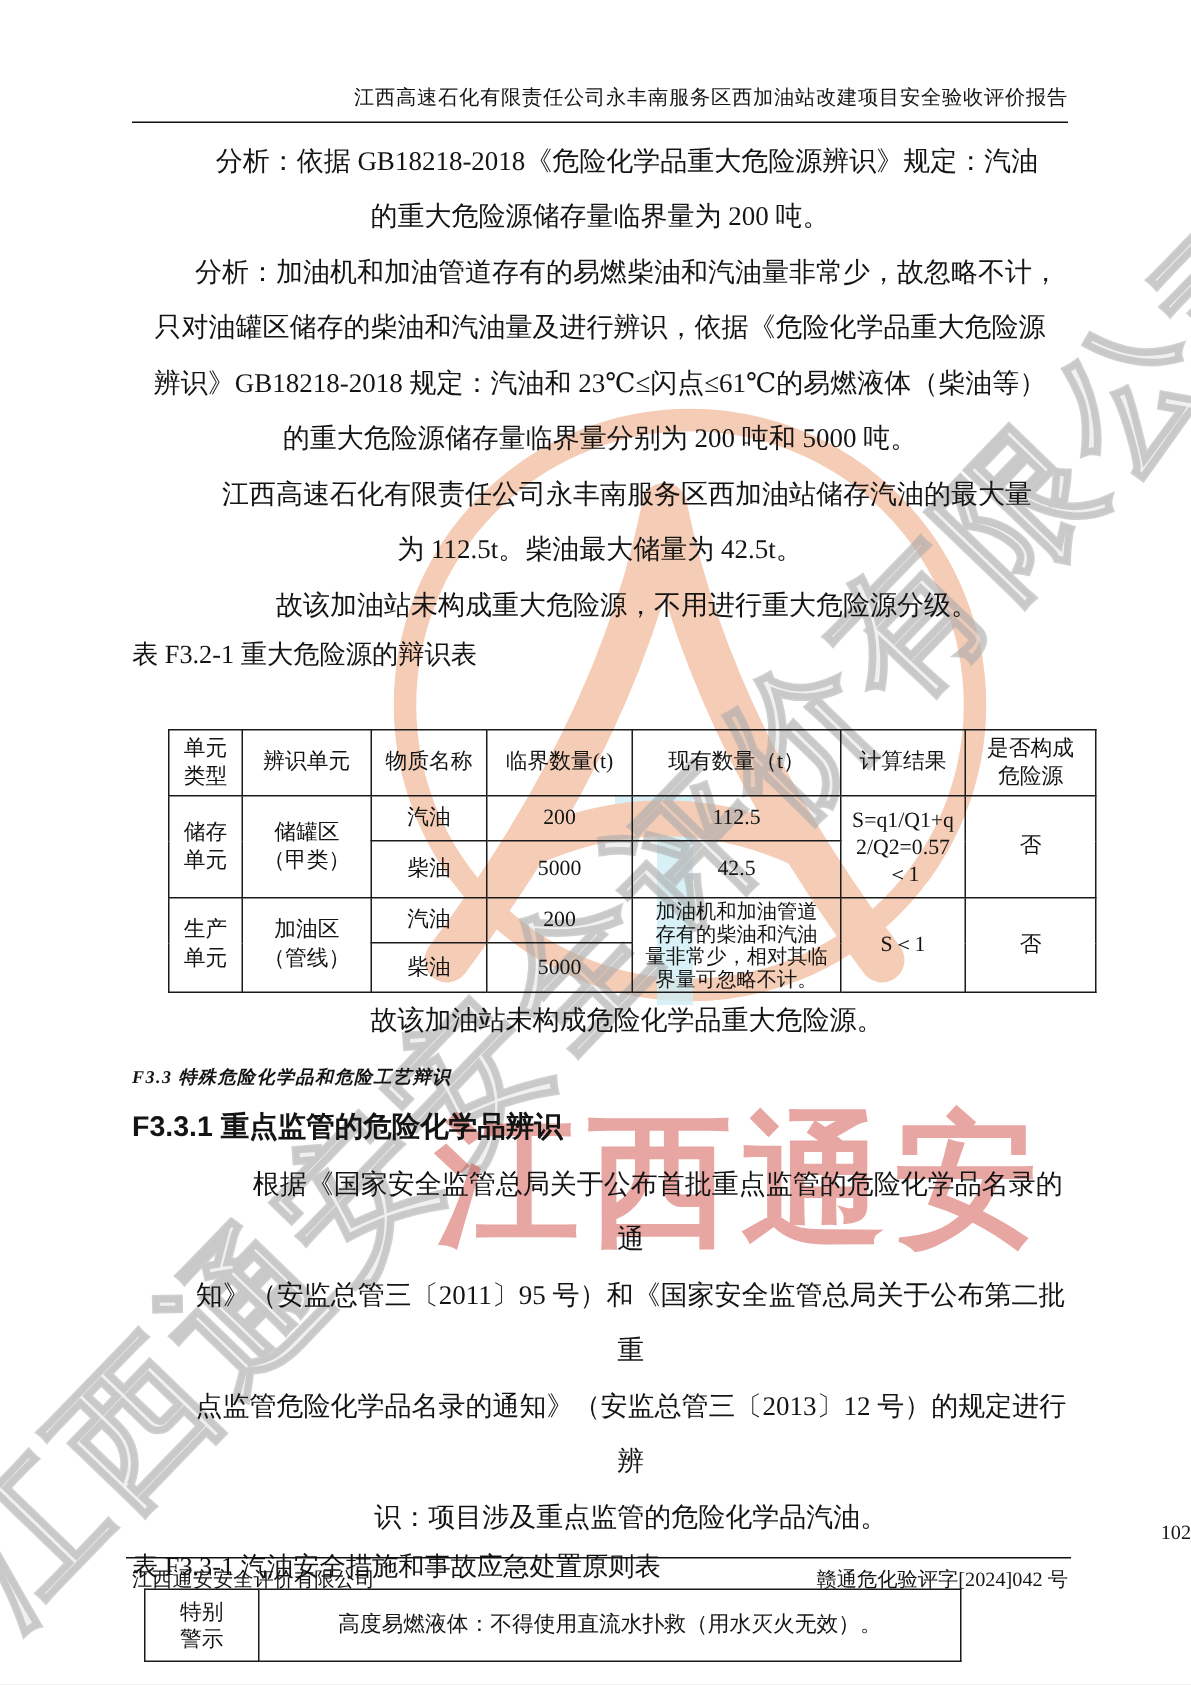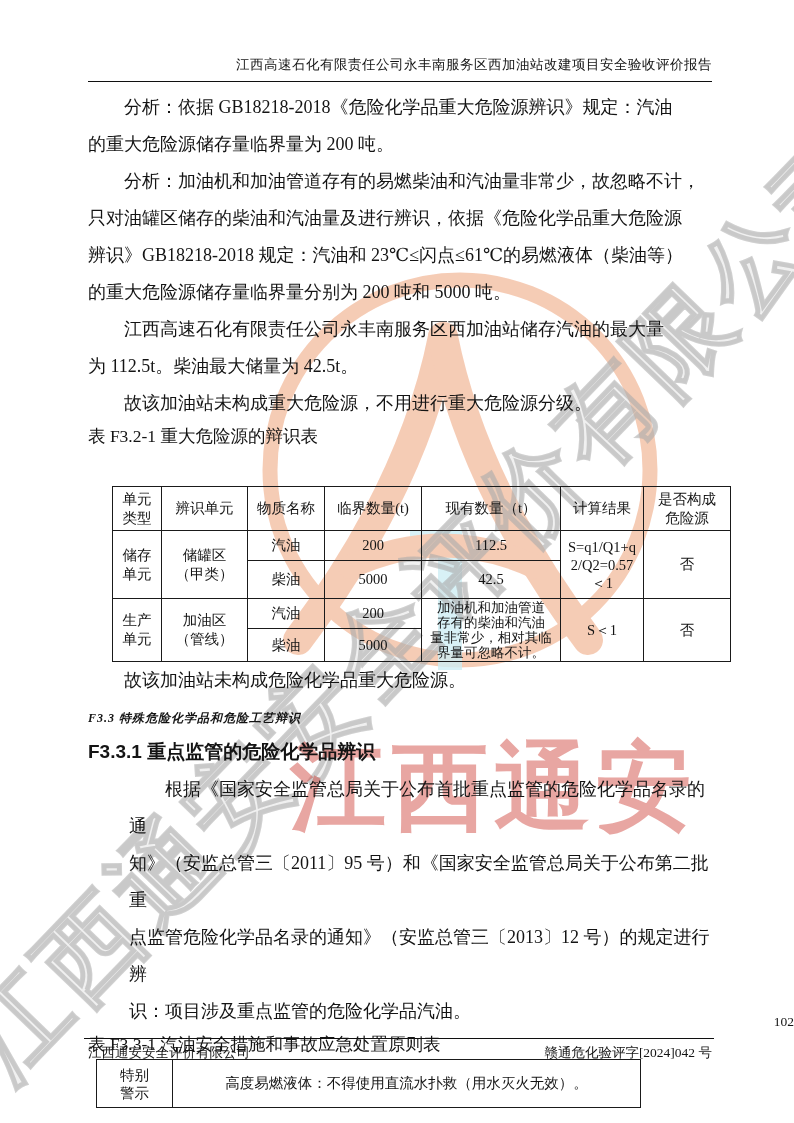--- a/index.html
+++ b/index.html
@@ -27,21 +27,21 @@
   }
 
   
   .content { position:relative; z-index:1; padding:56px 82px 0 88px; }
 
   .hdr-title { text-align:right; font-size:13.5px; letter-spacing:0.5px; }
   .hdr-rule  { margin-top:7px; border-bottom:1.8px solid #101010; }
 
   p.body {
     font-size:18px; line-height:37px; text-indent:2em;
-    white-space:pre-line; text-align:left;
+    white-space:pre-line; text-align:center;
   }
   p.first { margin-top:7px; }
 
   .tbl-title { text-align:left; font-size:17.5px; line-height:24px; margin-top:2px; margin-bottom:3px; }
 
   table { border-collapse:collapse; table-layout:fixed;margin-top:38px; }
   td,th { border:1.4px solid #1a1a1a; text-align:center; vertical-align:middle;
           font-weight:normal; padding:1px 2px; white-space:pre-line; line-height:19px; }
 
   table.t1 { margin-left:24px; width:618px; font-size:14.5px; }

